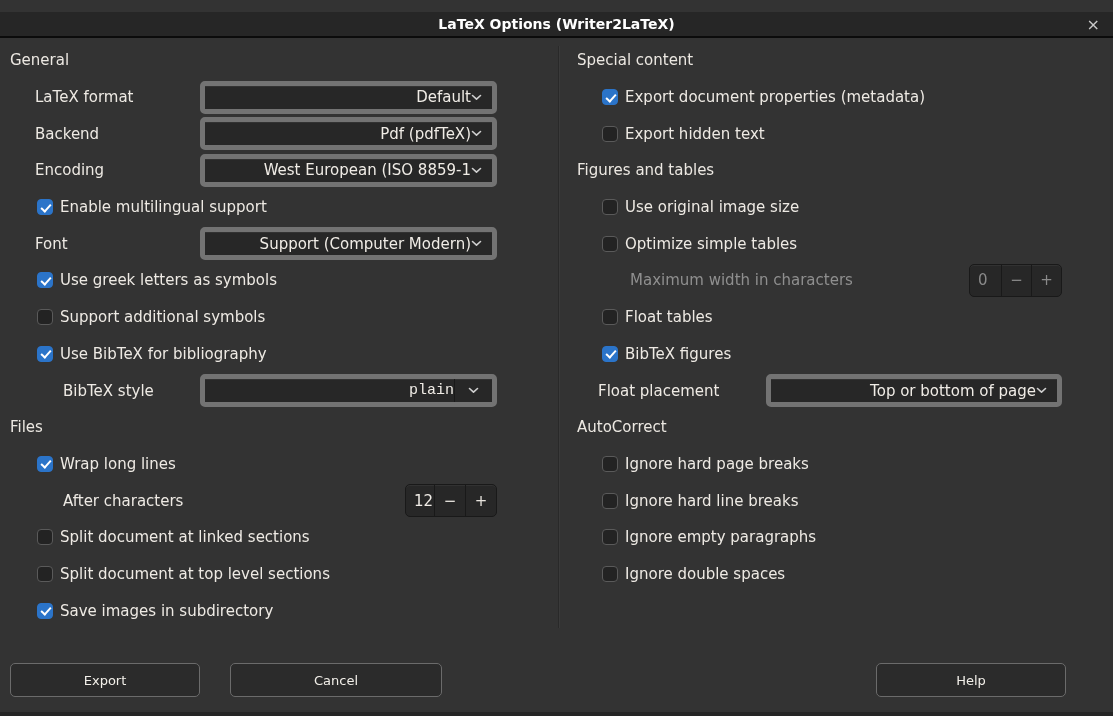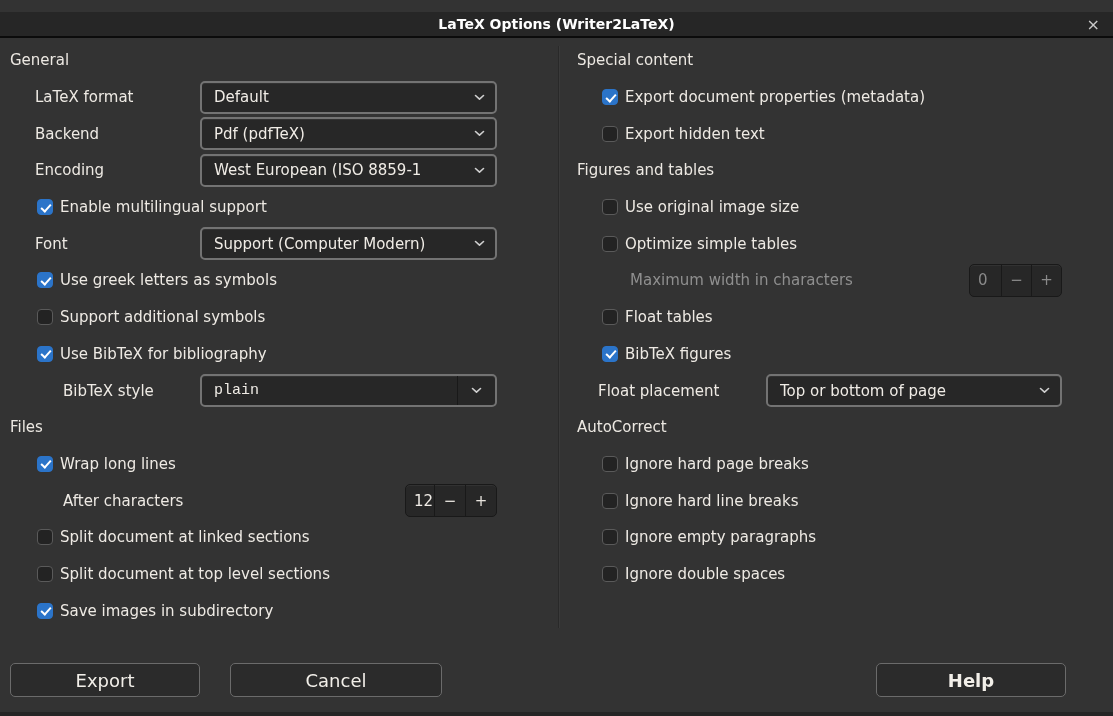--- a/index.html
+++ b/index.html
@@ -26,36 +26,36 @@
     color:#c9c9c9; font-size:16px; cursor:default;
   }
   
   .col { position:absolute; top:42px; }
   .col-left  { left:10px;  width:487px; }
   .col-right { left:577px; width:485px; }
   .vdivider {
     position:absolute; left:558px; top:46px; bottom:88px; width:1px;
     background:#292929; box-shadow:1px 0 0 #3a3a3a;
   }
-  .row { height:36.7px; display:flex; align-items:center; }
+  .row { height:36.7px; display:flex; align-items:center;text-align:right; }
   .row.header  { padding-left:0; }
   .row.labeled { padding-left:25px; }
   .row.cbrow   { padding-left:27px; }
   .row.subrow  { padding-left:53px; }
   .col-right .row.labeled { padding-left:21px; }
   .col-right .row.cbrow   { padding-left:25px; }
   .col-right .row.subrow  { padding-left:53px; }
   .section { color:#ece8e2; }
   .lbl { white-space:nowrap; }
   .lbl.disabled { color:#8f8f8f; }
   
   .dropdown {
     margin-left:auto; width:297px; height:33px;
     background:#272727;
-    border:2px solid #737373; border-radius:5px;
+    border:5px solid #737373; border-radius:5px;
     box-shadow:inset 0 1px 0 rgba(255,255,255,.05);
     display:flex; align-items:center;
     padding:0 10px 0 12px;
     cursor:default;
   }
   .col-right .dropdown { width:296px; }
   .dropdown .val {
     flex:1; white-space:nowrap; overflow:hidden; color:#f0ece6;
   }
   .dropdown .chev, .spinner .chev { flex:none; display:flex; }
@@ -100,27 +100,27 @@
     content:""; position:absolute; left:3px; top:3.5px;
     width:8px; height:4px;
     border-left:2px solid #ffffff; border-bottom:2px solid #ffffff;
     transform:rotate(-48deg);
   }
   
   .pushbtn {
     position:absolute; top:663px; height:34px;
     background:#2b2b2b;
     border:1px solid #6b6b6b; border-radius:5px;
-    color:#f2efe9; font-size:18px;
+    color:#f2efe9; font-size:13px;
     display:flex; align-items:center; justify-content:center;
     cursor:default;
   }
   .btn-export { left:10px;  width:190px; }
   .btn-cancel { left:230px; width:212px; }
-  .btn-help   { left:876px; width:190px;font-weight:bold; }
+  .btn-help   { left:876px; width:190px; }
   .bottom-edge {
     position:absolute; left:0; right:0; bottom:0; height:4px; background:#252525;
   }
   svg.chevron { display:block; }
 </style>
 </head>
 <body>
 
 <div class="titlebar">
   <span class="title">LaTeX Options (Writer2LaTeX)</span>

